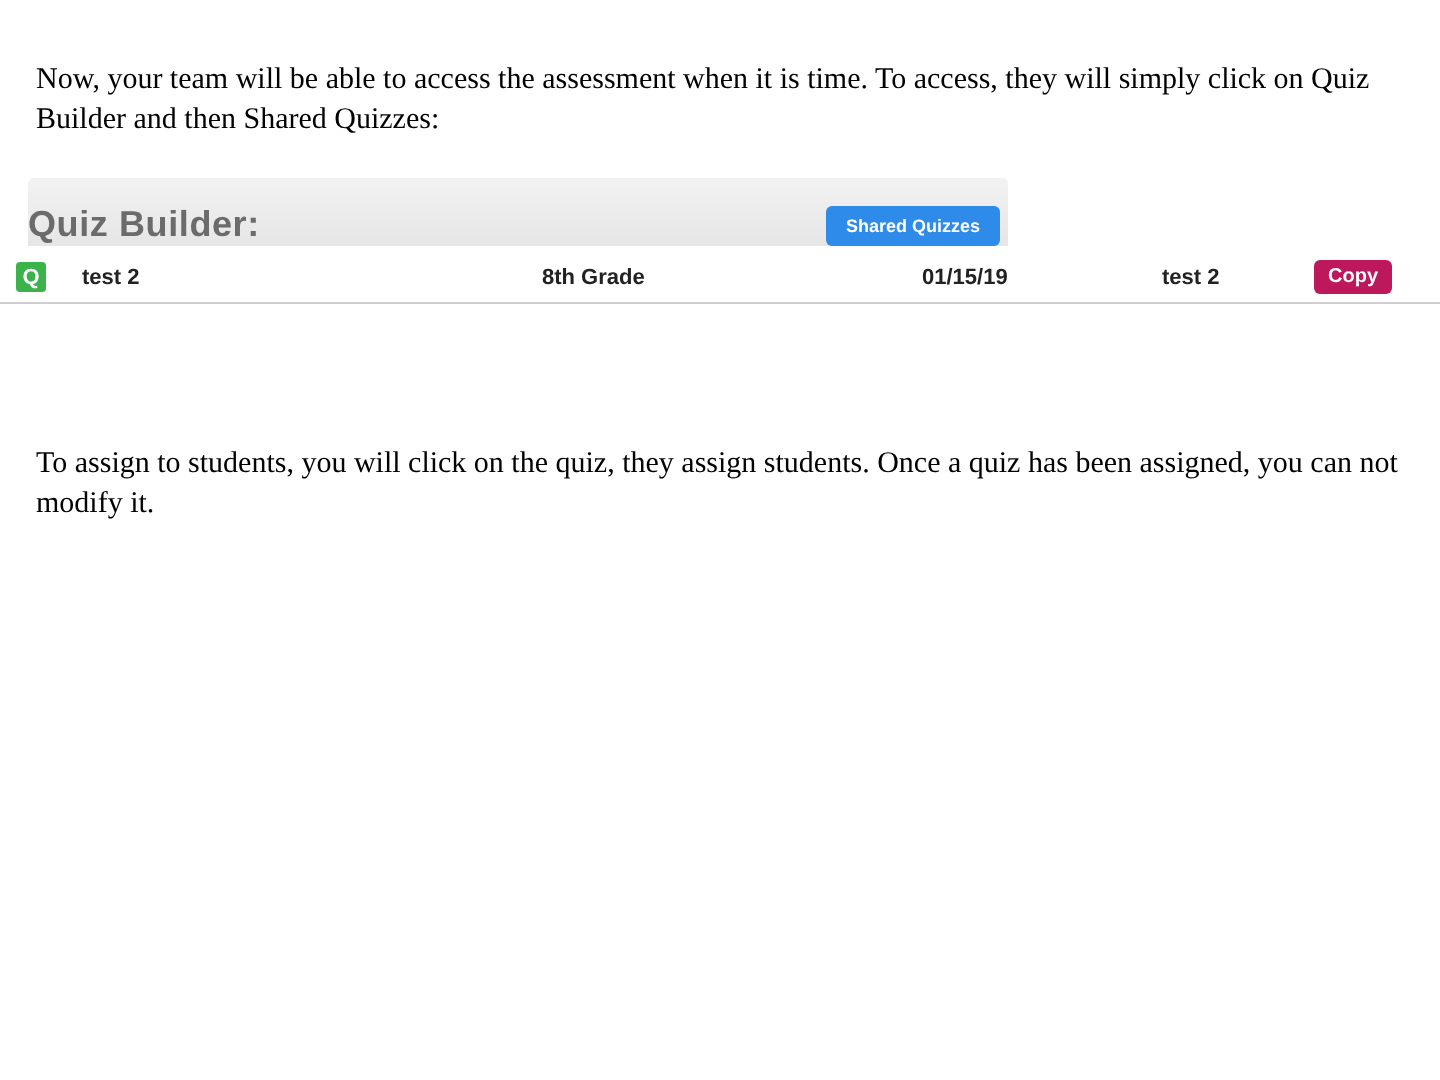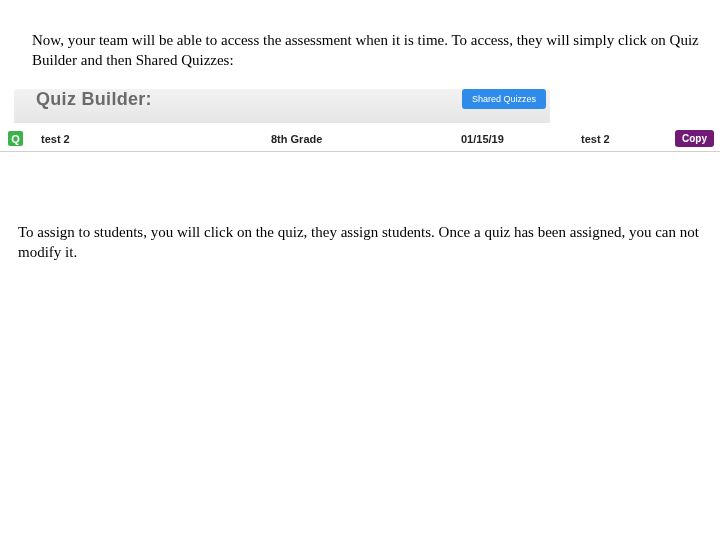--- a/index.html
+++ b/index.html
@@ -10,59 +10,59 @@
     background: #fff;
     font-family: "Times New Roman", Times, serif;
     font-size: 15px;
     color: #000;
   }
   .page {
     padding: 30px 18px 0 18px;
   }
   .para {
     line-height: 1.35;
-    margin: 0 0 18px 14px;
+    margin: 0 0 18px 0;
   }
   .para2 {
     line-height: 1.35;
     margin: 22px 0 30px 0;
   }
   .para3 {
     line-height: 1.35;
     margin: 70px 0 0 0;
   }
 
   
   .qb-bar-wrap {
     margin-left: -4px;
     margin-bottom: 4px;
   }
   .qb-bar {
     display: flex;
-    align-items: flex-start;
-    width: 536px;
+    align-items: flex-end;
+    width: 490px;
     height: 34px;
     background: linear-gradient(#f2f2f2, #e6e6e6);
     border-radius: 3px 3px 0 0;
     box-sizing: border-box;
-    padding: 0 4px 0 22px;
+    padding: 0 4px 0 0;
     font-family: Arial, Helvetica, sans-serif;
   }
   .qb-title {
     flex: 1;
     font-size: 18px;
     font-weight: 600;
     color: #6b6b6b;
     letter-spacing: 0.3px;
   }
   .qb-shared {
     background: #2f8bea;
     color: #fff;
     font-size: 9px;
-    font-weight: 400;
+    font-weight: 700;
     padding: 5px 10px;
     border-radius: 3px;
     font-family: Arial, Helvetica, sans-serif;
   }
 
   
   .quiz-row-wrap {
     margin-left: -18px;
     width: 720px;
   }
@@ -88,27 +88,27 @@
     justify-content: center;
     border-radius: 2px;
     margin-left: 8px;
     margin-right: 18px;
   }
   .col-name  { width: 230px; }
   .col-grade { width: 190px; }
   .col-date  { width: 120px; }
   .col-misc  { flex: 1; }
   .copy-btn {
-    background: #701a75;
+    background: #be185d;
     color: #fff;
     font-size: 10px;
     font-weight: 700;
     padding: 3px 7px;
     border-radius: 3px;
-    margin-right: 6px;
+    margin-right: 24px;
     font-family: Arial, Helvetica, sans-serif;
   }
 </style>
 </head>
 <body>
 
 <div class="page">
 
   <p class="para">Now, your team will be able to access the assessment when it is time.  To access, they will simply click on Quiz Builder and then Shared Quizzes:</p>
 

